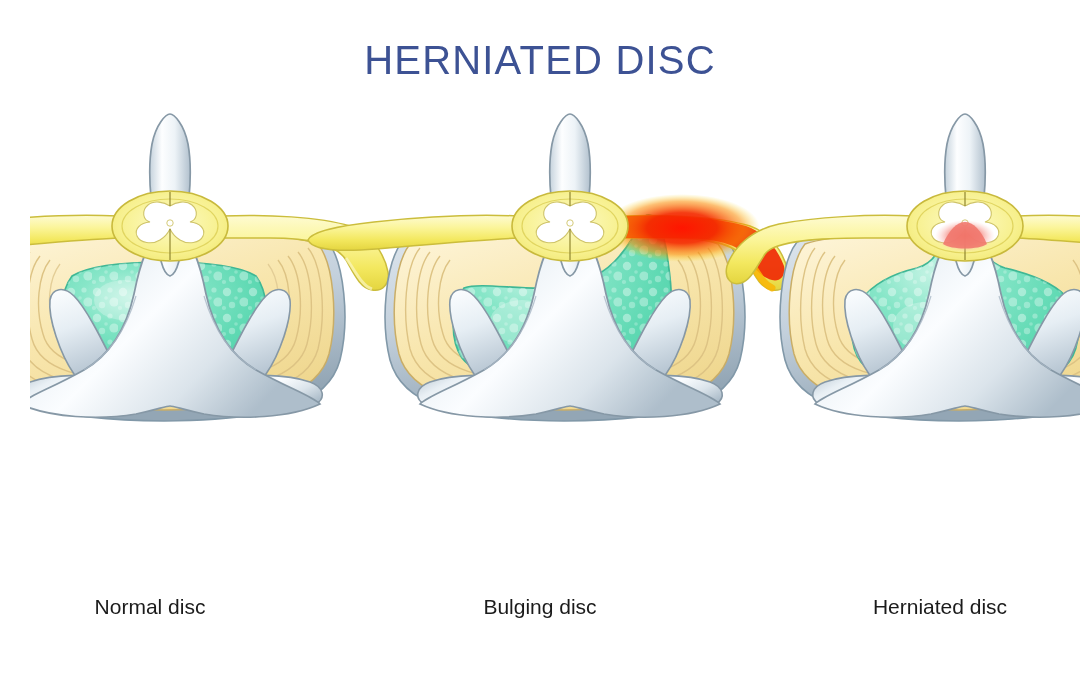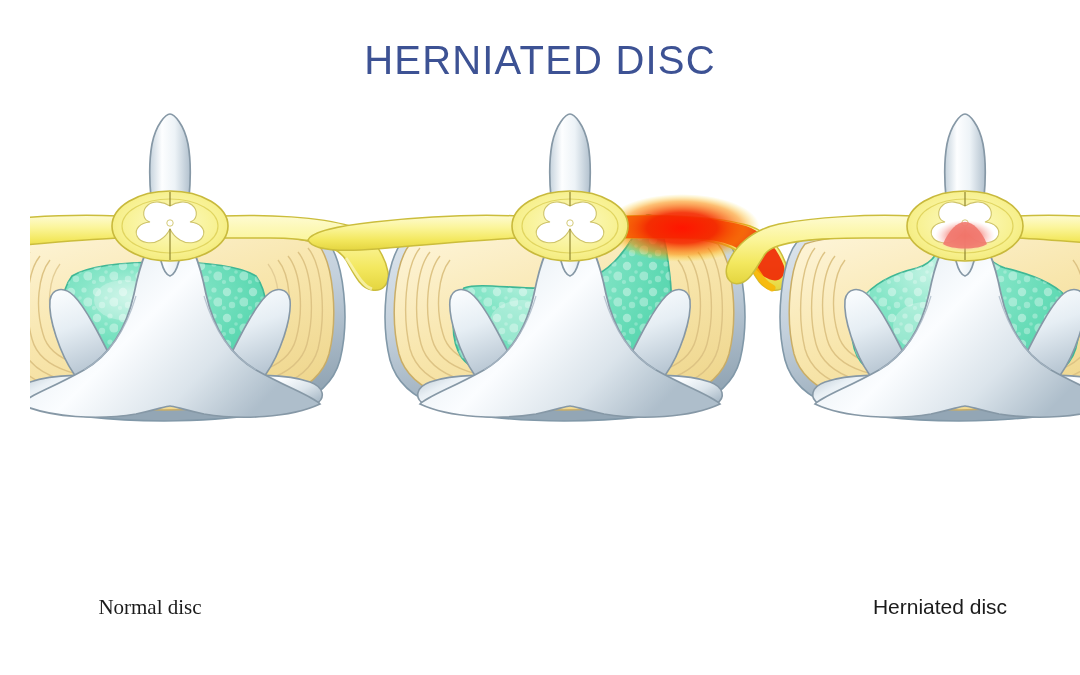--- a/index.html
+++ b/index.html
@@ -35,21 +35,21 @@
   }
   .caption {
     position: absolute;
     top: 595px;
     font-family: "Liberation Sans", sans-serif;
     font-size: 21px;
     color: #1b1b1b;
     text-align: center;
     white-space: nowrap;
   }
-  .cap-0 { left: 0px;   width: 300px; font-family: Liberation Serif, serif; }
+  .cap-0 { left: 0px;   width: 300px; }
   .cap-1 { left: 390px; width: 300px; }
   .cap-2 { left: 790px; width: 300px; }
   svg { display: block; }
 </style>
 </head>
 <body>
 
 <div id="figure">
 
   <div class="fig-title">HERNIATED DISC</div>
@@ -343,15 +343,16 @@
 
       <g>
         <ellipse cx="0" cy="236" rx="30" ry="16" fill="url(#pinkGlow)"></ellipse>
         <path d="M -22,244 C -16,230 -8,222 0,222 C 8,222 16,230 22,244
                  C 14,250 -14,250 -22,244 Z" fill="#f0766c" opacity="0.88"></path>
       </g>
     </g>
   </svg>
 
   <div class="caption cap-0">Normal disc</div>
+  <div class="caption cap-1">Bulging disc</div>
   <div class="caption cap-2">Herniated disc</div>
 
 </div>
 
 </body></html>

